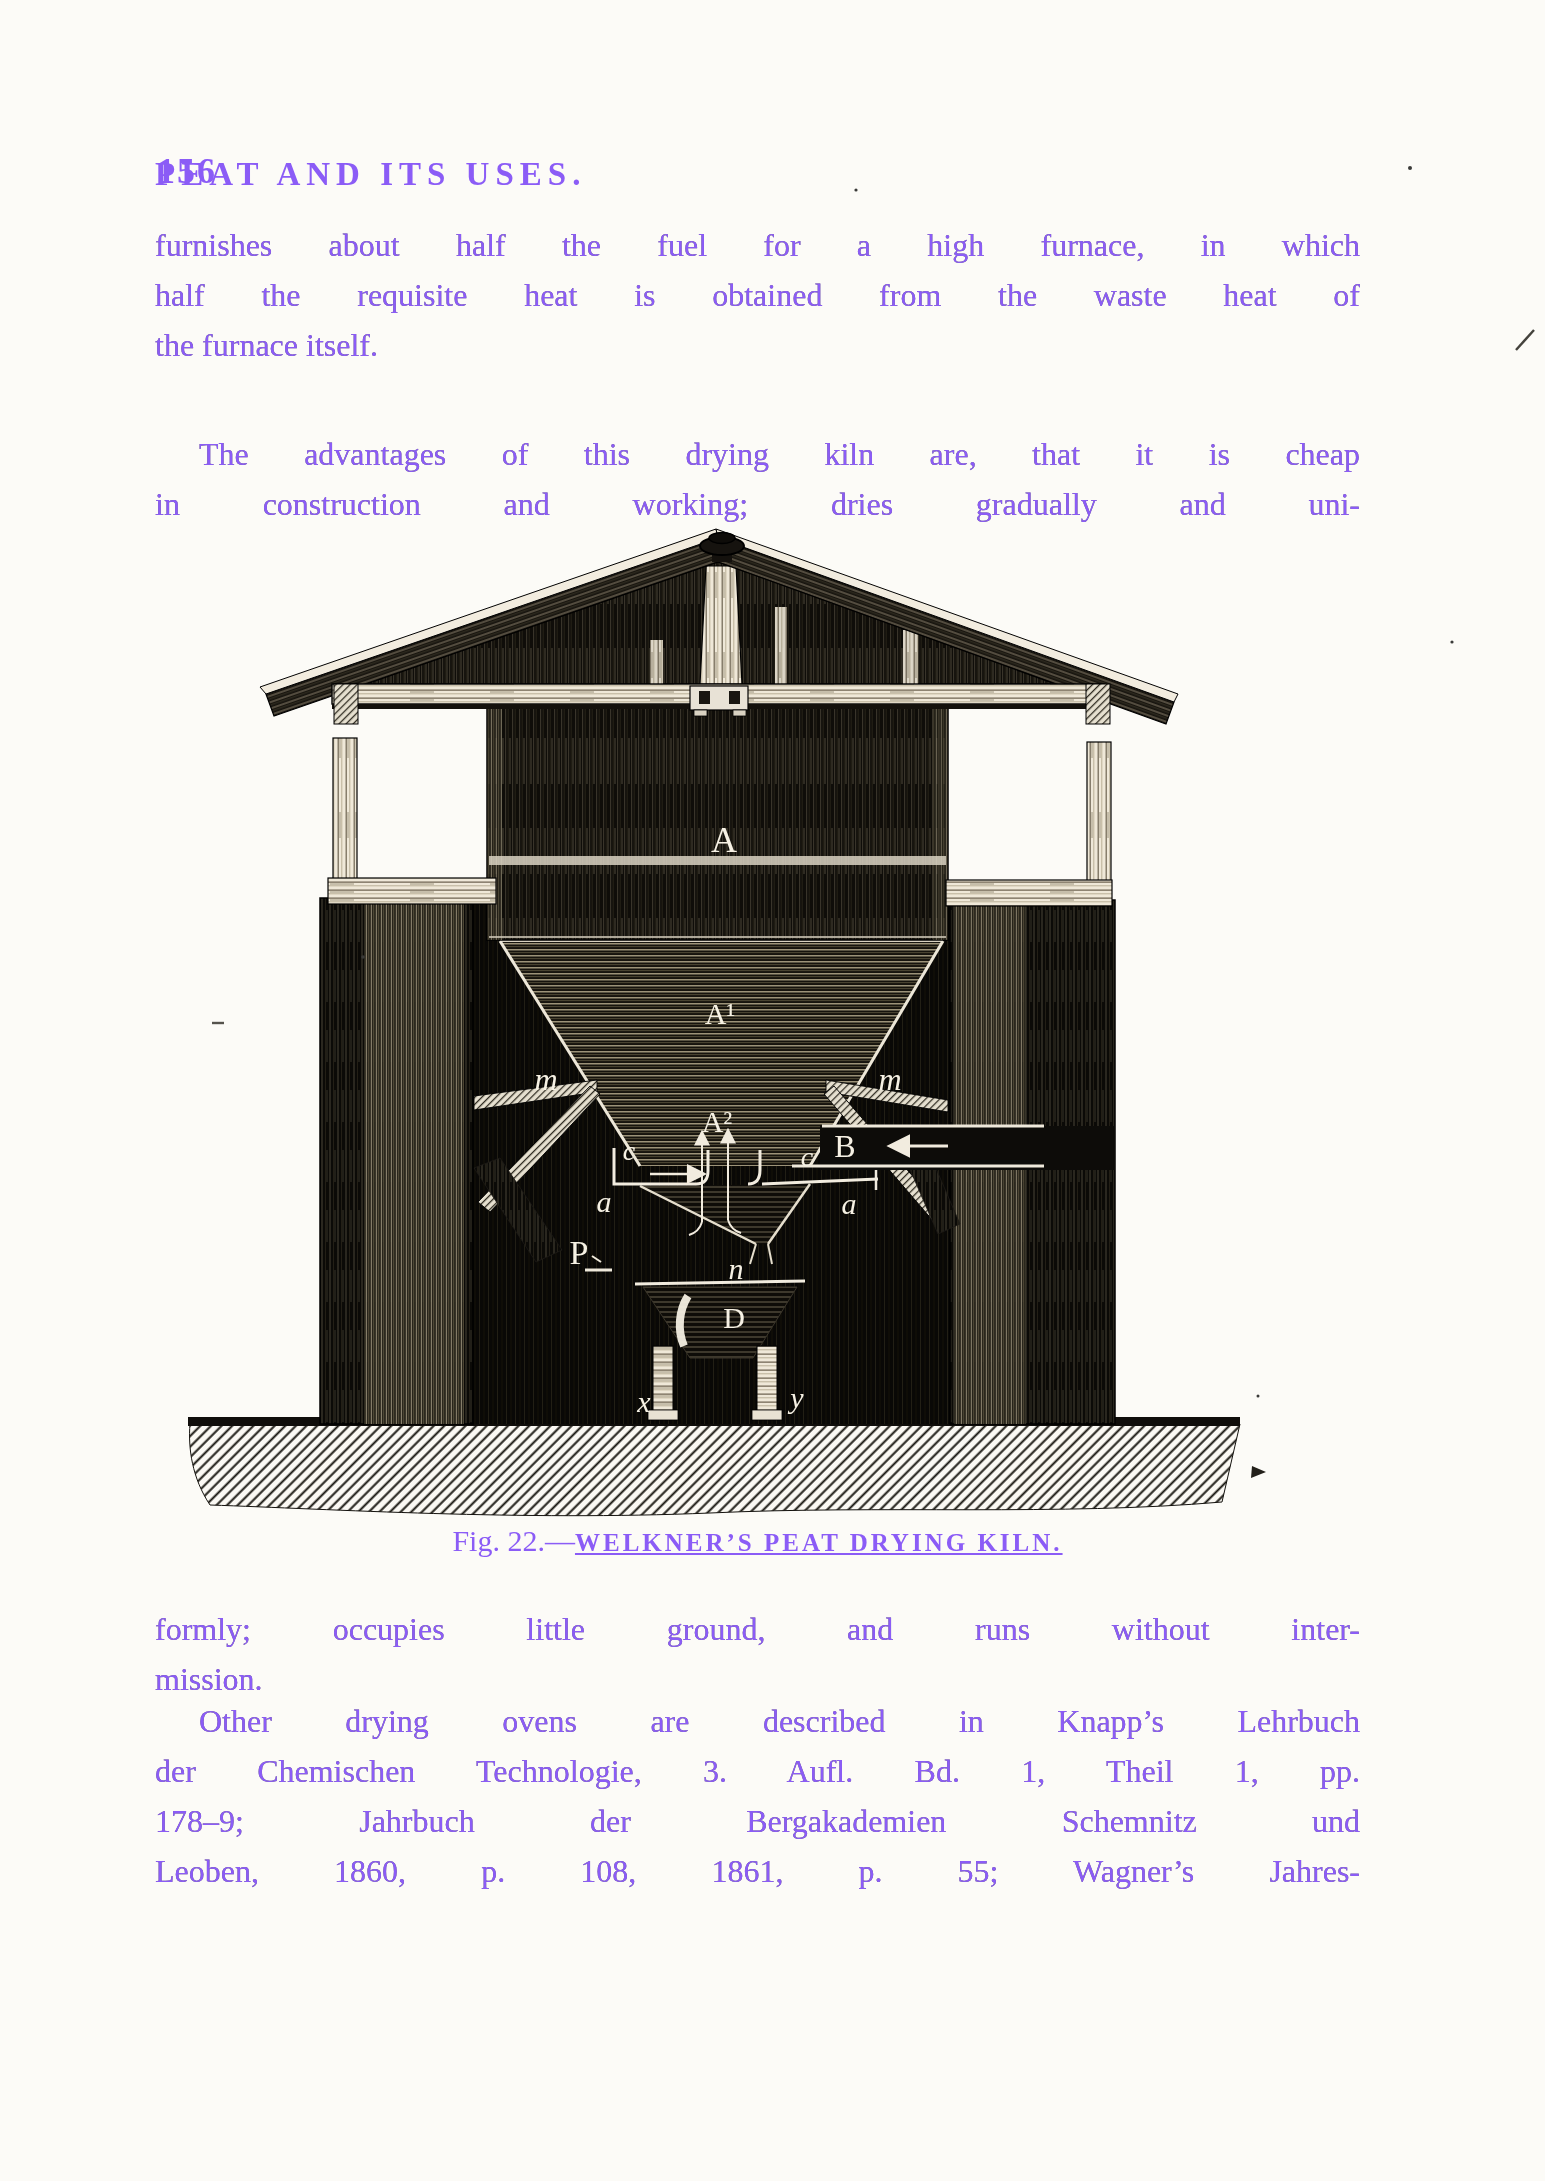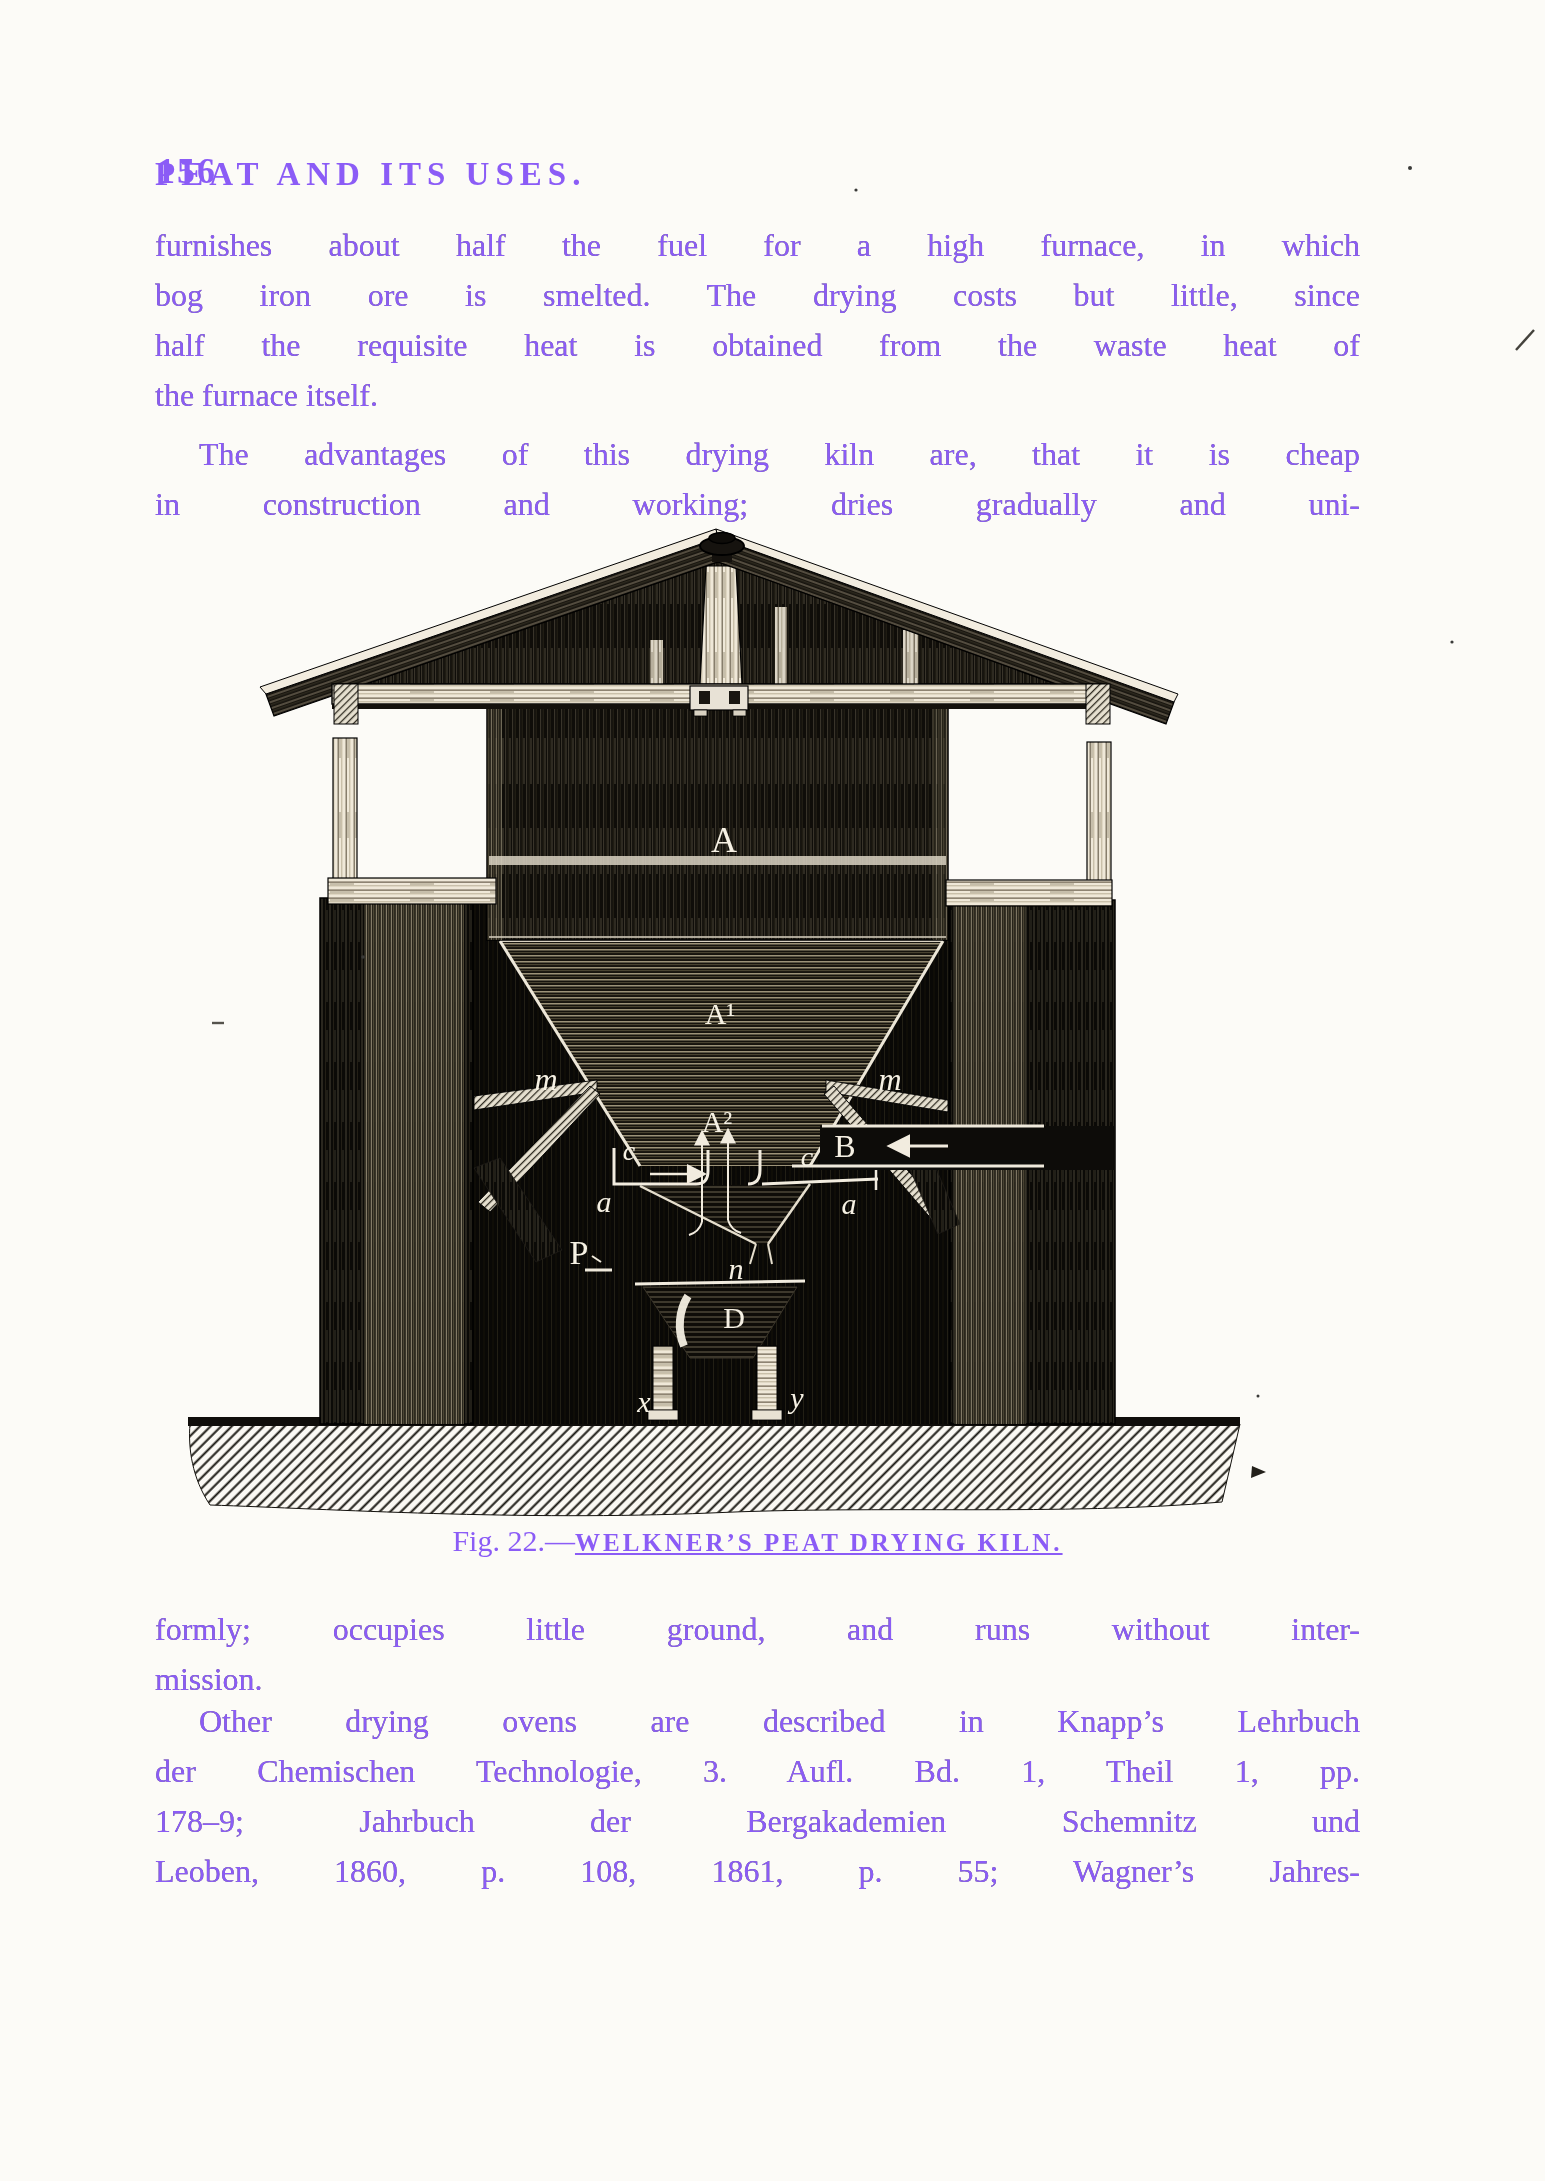--- a/index.html
+++ b/index.html
@@ -44,21 +44,20 @@
 </head>
 <body>
 
 <div class="page">
 
   <div class="hdr-num">156</div>
   <div class="hdr-title">PEAT AND ITS USES.</div>
 
   <div class="para p1">
     <div class="line j">furnishes about half the fuel for a high furnace, in which</div>
-    <div class="line j">bog iron ore is smelted.  The drying costs but little, since</div>
     <div class="line j">half the requisite heat is obtained from the waste heat of</div>
     <div class="line">the furnace itself.</div>
   </div>
 
   <div class="para p2">
     <div class="line j ind">The advantages of this drying kiln are, that it is cheap</div>
     <div class="line j">in construction and working; dries gradually and uni-</div>
   </div>
 
   <svg class="figsvg" width="1545" height="2181" viewBox="0 0 1545 2181" xmlns="http://www.w3.org/2000/svg">

